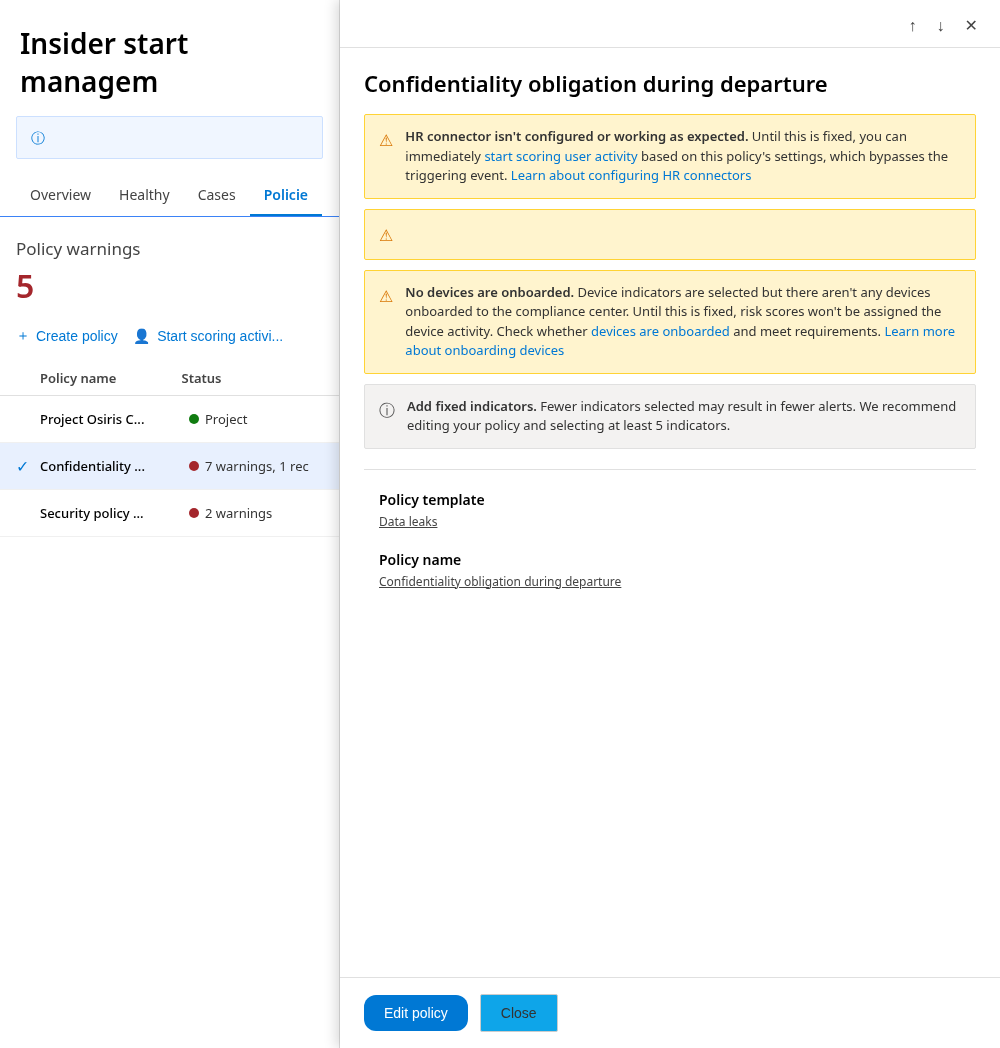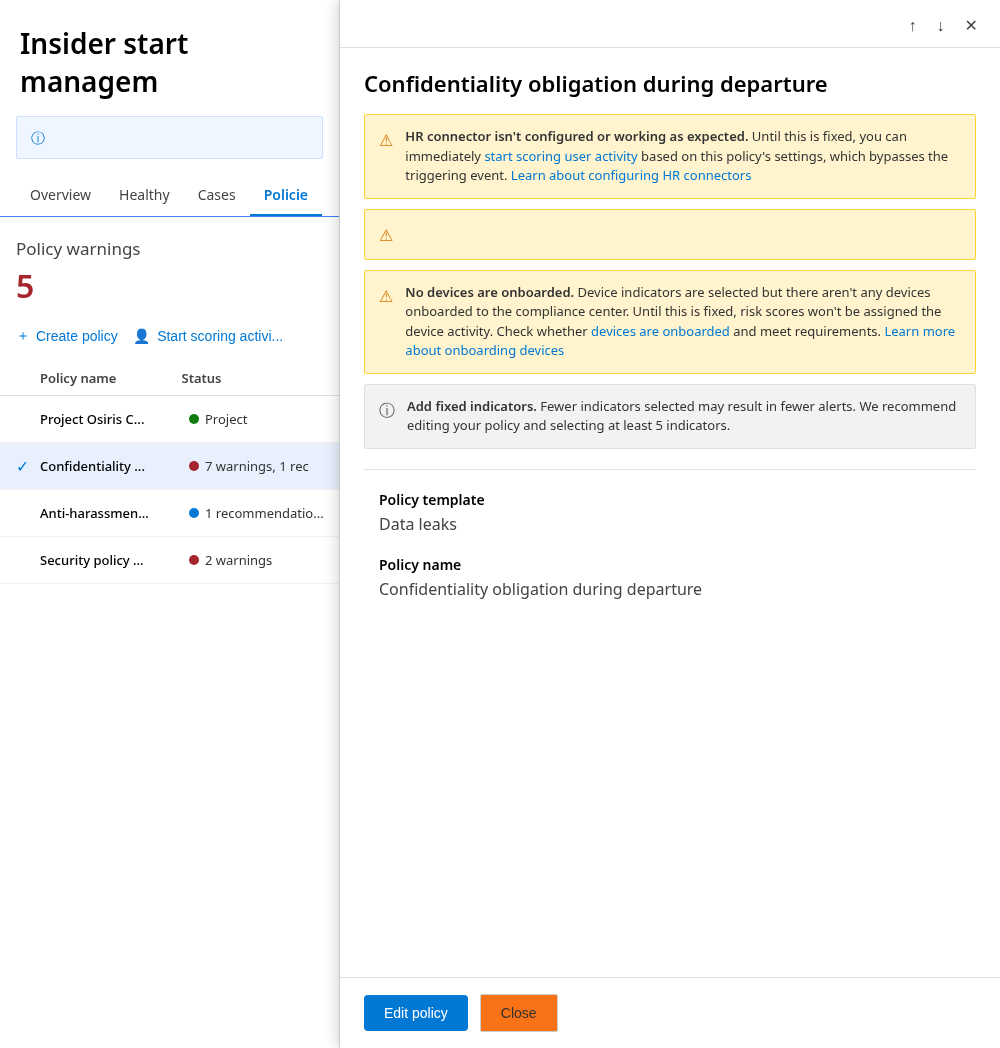--- a/index.html
+++ b/index.html
@@ -278,45 +278,46 @@
     }
 
     .detail-label {
       font-size: 14px;
       font-weight: 600;
       color: #000;
       margin-bottom: 4px;
     }
 
     .detail-value {
-      font-size: 16px;
+      font-size: 12px;
       color: #444;
+      text-decoration: underline;
     }
 
     .flyout-footer {
       padding: 16px 24px;
       border-top: 1px solid #e0e0e0;
       display: flex;
       gap: 12px;
       align-items: center;
     }
 
     .btn-primary {
       background: #0078d4;
       color: #fff;
       border: none;
       padding: 10px 20px;
       font-size: 14px;
       font-weight: 500;
       cursor: pointer;
-      border-radius: 4px;
+      border-radius: 12px;
     }
 
     .btn-secondary {
-      background: #f97316;
+      background: #0ea5e9;
       color: #333;
       border: 1px solid #ccc;
       padding: 10px 20px;
       font-size: 14px;
       font-weight: 500;
       cursor: pointer;
       border-radius: 2px;
     }
   </style>
 </head>
@@ -369,27 +370,20 @@
 
   <div class="policy-row selected">
     <span class="check-icon">✓</span>
     <div class="policy-name">Confidentiality ...</div>
     <div class="status-cell">
       <span class="status-dot dot-red"></span>
       <span>7 warnings, 1 rec</span>
     </div>
   </div>
 
-  <div class="policy-row">
-    <div class="policy-name">Anti-harassmen...</div>
-    <div class="status-cell">
-      <span class="status-dot dot-blue"></span>
-      <span>1 recommendatio...</span>
-    </div>
-  </div>
 
   <div class="policy-row">
     <div class="policy-name">Security policy ...</div>
     <div class="status-cell">
       <span class="status-dot dot-red"></span>
       <span>2 warnings</span>
     </div>
   </div>
 </div>
 

